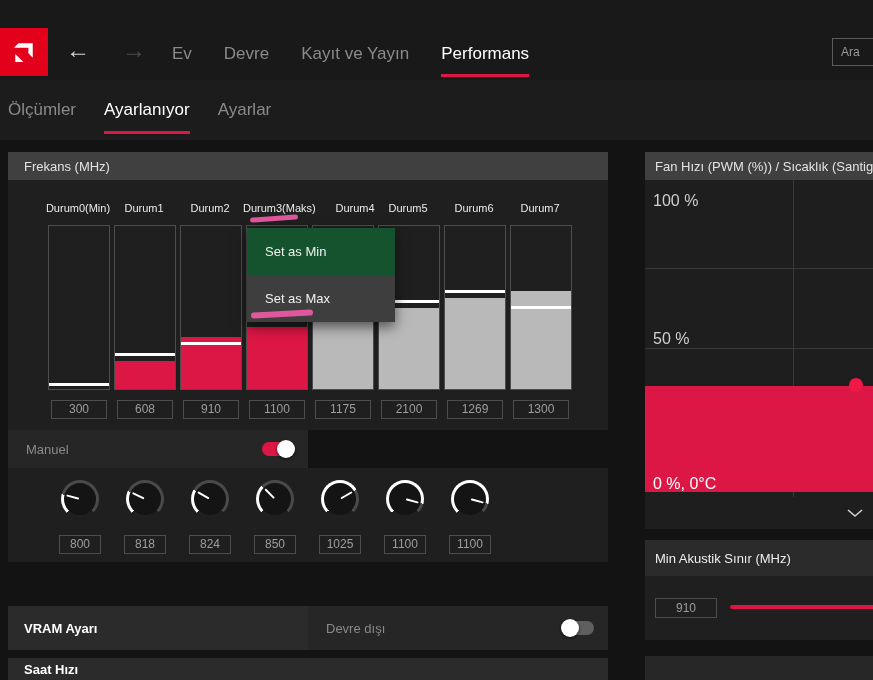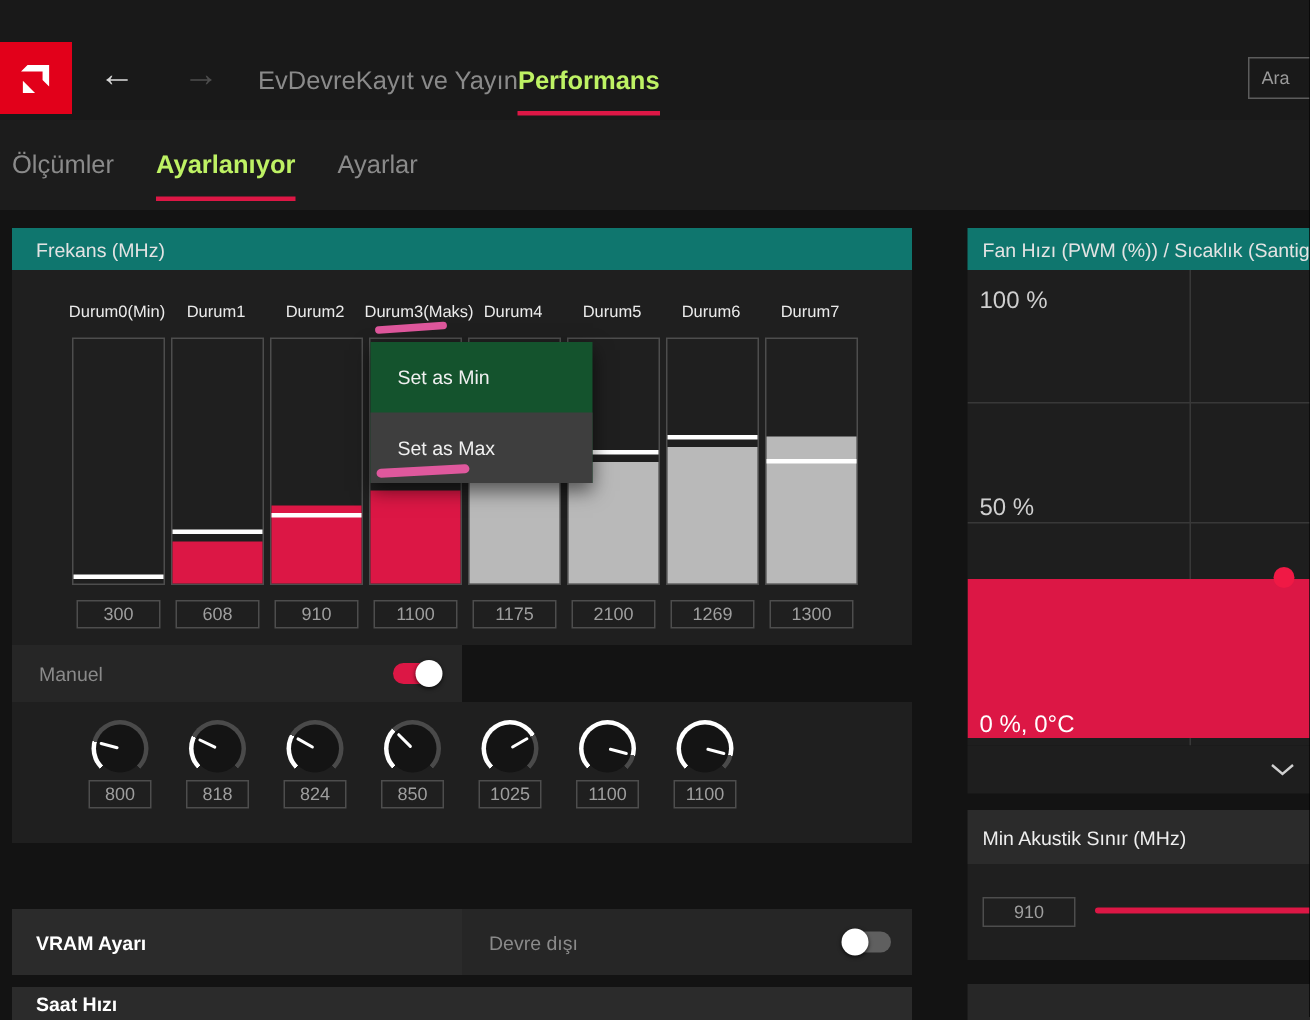--- a/index.html
+++ b/index.html
@@ -5,34 +5,34 @@
   html,body{margin:0;padding:0;background:#000;}
   #app{position:relative;width:873px;height:680px;background:#131313;overflow:hidden;
        font-family:"Liberation Sans",sans-serif;color:#ddd;-webkit-font-smoothing:antialiased;}
   
   .topbar{position:absolute;top:0;left:0;width:100%;height:80px;background:#191919;}
   .logo{position:absolute;left:0;top:28px;width:48px;height:48px;background:var(--logo-red);
         display:flex;align-items:center;justify-content:center;cursor:pointer;}
   .nav-arrow{position:absolute;top:38px;font-size:24px;color:#d6d6d6;cursor:pointer;line-height:1;}
   #back-arrow{left:66px;}
   #fwd-arrow{left:122px;color:#4d4d4d;}
-  .topnav{position:absolute;left:172px;top:44px;display:flex;}
+  .topnav{position:absolute;left:172px;top:44px;display:flex;gap:32px;}
   .nav-item{font-size:17px;color:#8a8a8a;position:relative;cursor:pointer;white-space:nowrap;}
-  .nav-item.active{color:#bef264;font-weight:700;text-align:right;}
+  .nav-item.active{color:#ffffff;font-weight:400;text-align:right;}
   .nav-item.active::after{content:"";position:absolute;left:0;right:0;bottom:-13px;height:3px;background:var(--accent);}
   .search{position:absolute;left:832px;top:38px;width:90px;height:28px;border:1px solid #5c5c5c;
           background:transparent;color:#9a9a9a;font-size:12px;padding:0 8px;outline:none;box-sizing:border-box;
           font-family:"Liberation Sans",sans-serif;}
   .search::placeholder{color:#9a9a9a;}
   
   .subnav{position:absolute;top:80px;left:0;width:100%;height:60px;background:#1c1c1c;
           display:flex;align-items:center;gap:28px;padding-left:8px;box-sizing:border-box;}
   .subnav .nav-item.active::after{bottom:-14px;}
   
-  .card-header{height:28px;background:#0f766e;display:flex;align-items:center;padding-left:16px;
+  .card-header{height:28px;background:#404040;display:flex;align-items:center;padding-left:16px;
                font-size:13px;color:#e3e3e3;overflow:hidden;white-space:nowrap;}
   .left-col{position:absolute;left:8px;top:152px;width:600px;}
   .right-col{position:absolute;left:645px;top:152px;width:420px;}
   
   .freq-body{position:relative;height:250px;background:#1f1f1f;}
   .bar-label{position:absolute;top:22px;width:66px;text-align:center;font-size:11px;color:#ebebeb;white-space:nowrap;}
   .bar{position:absolute;top:45px;width:60px;height:163px;border:1px solid #4d4d4d;cursor:pointer;}
   .bar-fill{position:absolute;left:0;right:0;bottom:0;}
   .bar-marker{position:absolute;left:0;right:0;height:3px;background:#fff;}
   .bar-value{position:absolute;top:220px;width:54px;height:17px;border:1px solid #4d4d4d;font-size:12px;
@@ -58,21 +58,21 @@
                  box-shadow:0 1px 3px rgba(0,0,0,.7);}
   .toggle.on .tknob{right:-1px;}
   .toggle.off .tknob{left:-1px;}
   
   .knob-row{height:94px;background:#1f1f1f;display:flex;padding-left:50px;gap:21px;box-sizing:border-box;}
   .knob-cell{width:44px;padding-top:12px;text-align:center;}
   .knob{width:38px;height:38px;border-radius:50%;margin:0 auto;position:relative;cursor:pointer;}
   .knob::after{content:"";position:absolute;inset:3px;background:#141414;border-radius:50%;}
   .knob-pointer{position:absolute;left:18px;top:5px;width:2px;height:13px;background:#fff;
                 transform-origin:1px 14px;border-radius:1px;z-index:2;}
-  .knob-value{margin:2px auto 0;width:40px;height:17px;line-height:17px;border:1px solid #4d4d4d;
+  .knob-value{margin:17px auto 0;width:40px;height:17px;line-height:17px;border:1px solid #4d4d4d;
               font-size:12px;color:#9e9e9e;cursor:text;}
   .vram-row{margin-top:44px;}
   .clock-header{margin-top:8px;height:22px;background:#2b2b2b;display:flex;align-items:center;
                 padding-left:16px;font-size:13px;font-weight:700;color:#fff;}
   
   .fan-body{position:relative;height:317px;background:#1e1e1e;overflow:hidden;}
   .hline{position:absolute;left:0;right:0;height:1px;background:#383838;}
   .vline{position:absolute;top:0;bottom:0;width:1px;background:#383838;}
   .fan-area{position:absolute;left:0;right:0;top:206px;height:106px;background:var(--accent);}
   .fan-dot{position:absolute;left:204px;top:198px;width:14px;height:14px;border-radius:50%;
@@ -145,21 +145,21 @@
         <div class="bar" style="left: 172px;">
           <div class="bar-fill" style="height: 32%; background: rgb(220, 23, 69);"></div>
           <div class="bar-marker" style="bottom: 27%;"></div>
         </div>
         <div class="bar-value" style="left: 175px;">910</div>
         <div class="bar-label" style="left: 235px;">Durum3(Maks)</div>
         <div class="bar" style="left: 238px;">
           <div class="bar-fill" style="height: 38%; background: rgb(220, 23, 69);"></div>
         </div>
         <div class="bar-value" style="left: 241px;">1100</div>
-        <div class="bar-label" style="left: 301px;">Durum4</div>
+        <div class="bar-label" style="left: 314px;">Durum4</div>
         <div class="bar" style="left: 304px;">
           <div class="bar-fill" style="height: 42%; background: rgb(185, 185, 185);"></div>
           <div class="bar-marker" style="bottom: 45%;"></div>
         </div>
         <div class="bar-value" style="left: 307px;">1175</div>
         <div class="bar-label" style="left: 367px;">Durum5</div>
         <div class="bar" style="left: 370px;">
           <div class="bar-fill" style="height: 50%; background: rgb(185, 185, 185);"></div>
           <div class="bar-marker" style="bottom: 53%;"></div>
         </div>

